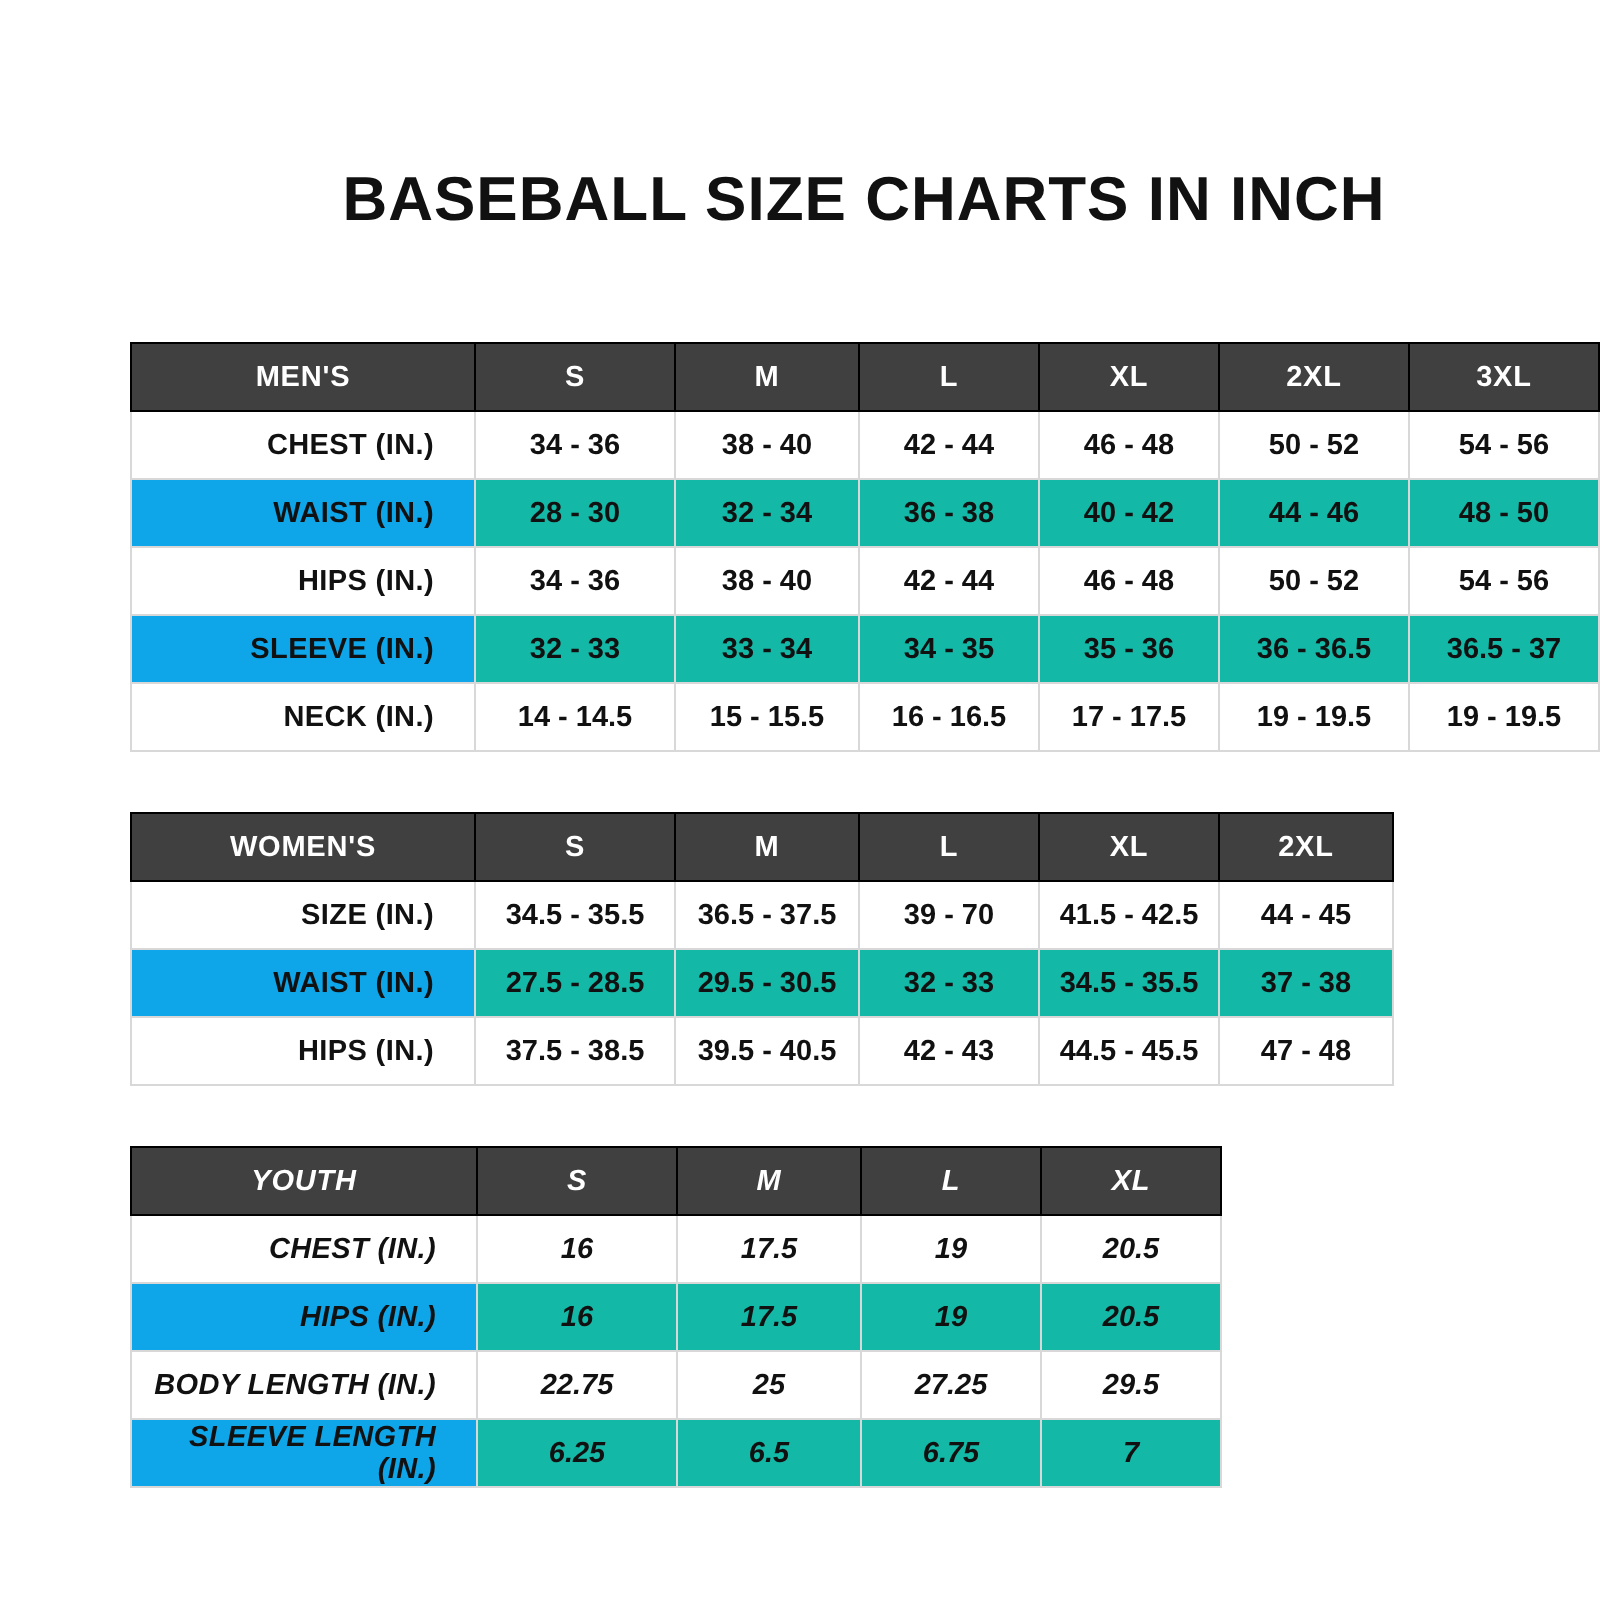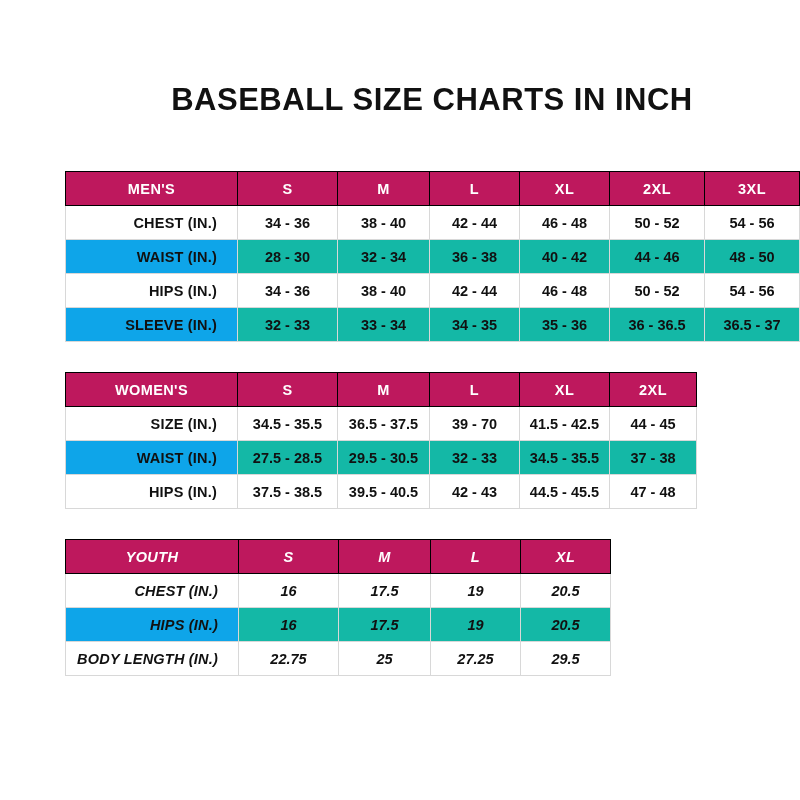--- a/index.html
+++ b/index.html
@@ -54,21 +54,21 @@
   th, td {
     border: 1px solid #d8d8d8;
     height: 33px;
     text-align: center;
     vertical-align: middle;
     font-weight: bold;
     padding: 0;
     color: #111111;
   }
   thead th {
-    background: #be185d;
+    background: #404040;
     color: #ffffff;
     border: 1px solid #000000;
     font-size: 14.5px;
     letter-spacing: 0.4px;
   }
   thead th.rowhead {
     text-align: center;
   }
   tbody td.rowhead {
     background: #ffffff;
@@ -146,20 +146,29 @@
         </tr>
         <tr class="alt">
           <td class="rowhead">SLEEVE (IN.)</td>
           <td>32 - 33</td>
           <td>33 - 34</td>
           <td>34 - 35</td>
           <td>35 - 36</td>
           <td>36 - 36.5</td>
           <td>36.5 - 37</td>
         </tr>
+        <tr>
+          <td class="rowhead">NECK (IN.)</td>
+          <td>14 - 14.5</td>
+          <td>15 - 15.5</td>
+          <td>16 - 16.5</td>
+          <td>17 - 17.5</td>
+          <td>19 - 19.5</td>
+          <td>19 - 19.5</td>
+        </tr>
       </tbody>
     </table>
 
     <div class="spacer-women"></div>
 
     <table class="women">
       <colgroup>
         <col style="width:172px">
         <col style="width:100px">
         <col style="width:92px">
@@ -239,17 +248,24 @@
           <td>19</td>
           <td>20.5</td>
         </tr>
         <tr>
           <td class="rowhead">BODY LENGTH (IN.)</td>
           <td>22.75</td>
           <td>25</td>
           <td>27.25</td>
           <td>29.5</td>
         </tr>
+        <tr class="alt">
+          <td class="rowhead">SLEEVE LENGTH (IN.)</td>
+          <td>6.25</td>
+          <td>6.5</td>
+          <td>6.75</td>
+          <td>7</td>
+        </tr>
       </tbody>
     </table>
 
   </div>
 </div>
 
 </body></html>

